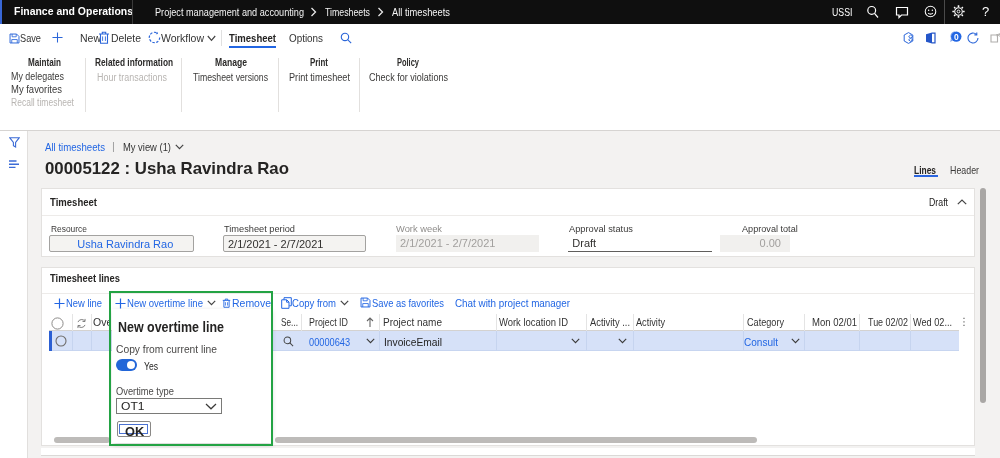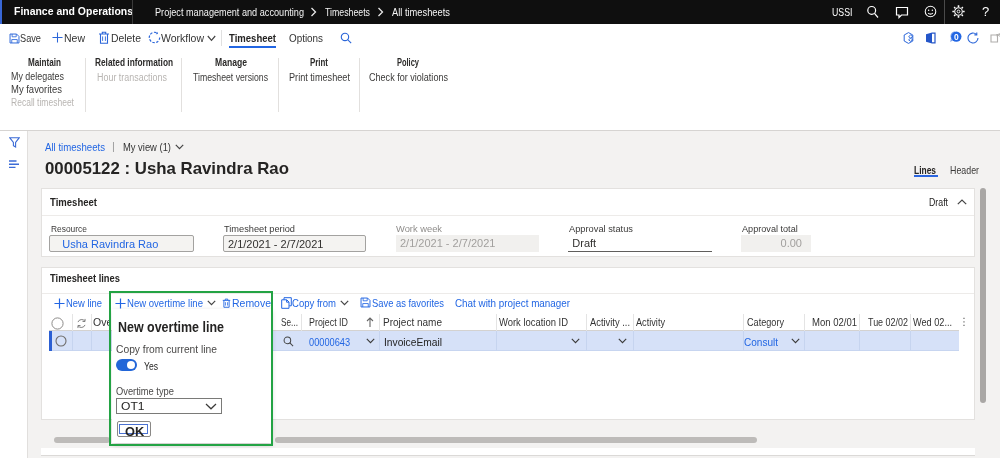--- a/index.html
+++ b/index.html
@@ -9,21 +9,21 @@
 span.tx { position:absolute; white-space:nowrap; transform-origin:0 50%; }
 svg { display:block; }
 
 #topbar { position:absolute; left:0; top:0; width:1000px; height:24px; background:#0f0f0f; }
 #actionrow { position:absolute; left:0; top:24px; width:1000px; height:26px; background:#fff; }
 #ribbon { position:absolute; left:0; top:50px; width:1000px; height:81px; background:#fff; border-bottom:1px solid #d6d4d2; }
 .gsep { position:absolute; width:1px; height:54px; background:#e2e0de; top:8px; }
 #sidebar { position:absolute; left:0; top:131px; width:28px; height:327px; background:#fff; border-right:1px solid #e1dfdd; }
 .panel { position:absolute; left:41px; width:934px; background:#fff; border:1px solid #e3e1df; }
 #panel1 { top:188px; height:69px; }
-#panel2 { top:267px; height:153px; }
+#panel2 { top:267px; height:179px; }
 .fbox { position:absolute; height:17px; font-size:11px; line-height:16px; padding-left:4px; white-space:nowrap; }
 .gridline-v { position:absolute; width:1px; background:#e4e4e4; }
 .scroll { position:absolute; background:#a9a7a5; border-radius:3px; }
 #flyout { position:absolute; left:112px; top:309px; width:159px; height:134px; background:#fff; box-shadow:1px 2px 5px rgba(0,0,0,.18); }
 #greenbox { position:absolute; left:109px; top:291px; width:164px; height:155px; border:2.5px solid #23a344; }
 </style>
 </head>
 <body>
 
 <div id="topbar"></div>
@@ -65,21 +65,21 @@
 
 <div id="actionrow"></div>
 <svg class="abs" style="left:9px;top:32.5px;" width="11" height="11" viewBox="0 0 16 16">
     <path d="M1.5 1.5 H11 L14.5 5 V14.5 H1.5 Z" stroke="#2b66d9" stroke-width="1.4" fill="none"></path>
     <path d="M4.5 1.5 V5.5 H10.5 V1.5 M4 14.5 V9.5 H12 V14.5" stroke="#2b66d9" stroke-width="1.2" fill="none"></path>
   </svg>
 <span class="tx" id="a1" style="left:20px;top:32px;font-size:11px;color:#333;transform:scaleX(0.837);">Save</span>
 <svg class="abs" style="left:52px;top:32px;" width="11" height="11" viewBox="0 0 12 12">
     <path d="M6 0.5 V11.5 M0.5 6 H11.5" stroke="#2b66d9" stroke-width="1.15"></path>
   </svg>
-<span class="tx" id="a2" style="left:64px;top:32px;font-size:11px;color:#333;transform:scaleX(0.954);">New</span>
+<span class="tx" id="a2" style="left:80px;top:32px;font-size:11px;color:#333;transform:scaleX(0.954);">New</span>
 <svg class="abs" style="left:98px;top:31px;" width="12" height="13" viewBox="0 0 12 13">
     <path d="M1 3 H11 M4.3 3 V1.3 H7.7 V3 M2.5 3 V12.2 H9.5 V3" stroke="#2b66d9" stroke-width="1.1" fill="none"></path>
     <path d="M4.6 5.4 V9.9 M7.4 5.4 V9.9" stroke="#2b66d9" stroke-width="0.9"></path>
   </svg>
 <span class="tx" id="a3" style="left:111px;top:32px;font-size:11px;color:#333;transform:scaleX(0.943);">Delete</span>
 <svg class="abs" style="left:148px;top:31px;" width="13" height="13" viewBox="0 0 14 14">
     <path d="M12.6 7a5.6 5.6 0 1 1-2.2-4.5" stroke="#2b66d9" stroke-width="1.3" fill="none" stroke-dasharray="2.6 1.6"></path>
     <path d="M10 0.8 L10.8 3.2 L8.4 3.6 Z" fill="#2b66d9"></path>
   </svg>
 <span class="tx" id="a4" style="left:161px;top:32px;font-size:11px;color:#333;transform:scaleX(0.955);">Workflow</span>
@@ -154,29 +154,29 @@
 <span class="tx" id="c6" style="left:950px;top:164px;font-size:11px;color:#3b3a39;transform:scaleX(0.804);">Header</span>
 
 <div class="panel" id="panel1">
   <span class="tx" id="p1" style="left:7.5px;top:7px;font-size:11px;font-weight:bold;color:#252423;transform:scaleX(0.867);">Timesheet</span>
   <span class="tx" id="p2" style="left:886.6px;top:7px;font-size:11px;color:#252423;transform:scaleX(0.797);">Draft</span>
   <svg class="abs" style="left:915px;top:10px;" width="10" height="6" viewBox="0 0 10 6">
       <path d="M0.8 5.2 L5 1 L9.2 5.2" stroke="#444" stroke-width="1.2" fill="none"></path>
     </svg>
   <div class="abs" style="left:0;top:26px;width:932px;height:1px;background:#edebe9;"></div>
   <span class="tx" id="p3" style="left:8.5px;top:35px;font-size:9px;color:#3b3a39;transform:scaleX(0.934);">Resource</span>
-  <div class="fbox" style="left:7.3px;top:46px;width:145px;border:1px solid #a3a2a0;border-radius:2px;background:#f4f3f1;padding-left:12px;"><span class="tx" id="p4" style="position:static;color:#2266e3;transform:scaleX(0.781);">Usha Ravindra Rao</span></div>
+  <div class="fbox" style="left:7.3px;top:46px;width:145px;border:1px solid #a3a2a0;border-radius:2px;background:#f4f3f1;padding-left:27px;"><span class="tx" id="p4" style="position:static;color:#2266e3;transform:scaleX(0.781);">Usha Ravindra Rao</span></div>
   <span class="tx" id="p5" style="left:181.6px;top:35px;font-size:9px;color:#3b3a39;transform:scaleX(1.026);">Timesheet period</span>
   <div class="fbox" style="left:181px;top:46px;width:143px;border:1px solid #a3a2a0;border-radius:2px;background:#f4f3f1;"><span class="tx" id="p6" style="position:static;color:#32312f;transform:scaleX(0.922);">2/1/2021 - 2/7/2021</span></div>
   <span class="tx" id="p7" style="left:354.2px;top:35px;font-size:9px;color:#8f8d8b;transform:scaleX(1.037);">Work week</span>
   <div class="fbox" style="left:354px;top:46px;width:143px;background:#f1f0ee;"><span class="tx" id="p8" style="position:static;color:#a19f9d;transform:scaleX(0.922);">2/1/2021 - 2/7/2021</span></div>
   <span class="tx" id="p9" style="left:527.2px;top:35px;font-size:9px;color:#3b3a39;transform:scaleX(1.031);">Approval status</span>
   <div class="fbox" style="left:526.3px;top:46px;width:144px;background:#fff;border-bottom:1px solid #605e5c;"><span class="tx" id="p10" style="position:static;color:#32312f;transform:scaleX(0.881);">Draft</span></div>
   <span class="tx" id="p11" style="left:700.4px;top:35px;font-size:9px;color:#3b3a39;transform:scaleX(1.013);">Approval total</span>
-  <div class="fbox" style="left:699px;top:46px;width:70px;background:#f1f0ee;text-align:right;padding-right:9px;"><span class="tx" id="p12" style="position:static;color:#a19f9d;transform:scaleX(0.98);">0.00</span></div>
+  <div class="fbox" style="left:678px;top:46px;width:70px;background:#f1f0ee;text-align:right;padding-right:9px;"><span class="tx" id="p12" style="position:static;color:#a19f9d;transform:scaleX(0.98);">0.00</span></div>
 </div>
 
 <div class="panel" id="panel2">
   <span class="tx" id="q1" style="left:7.5px;top:4px;font-size:11px;font-weight:bold;color:#252423;transform:scaleX(0.85);">Timesheet lines</span>
   <div class="abs" style="left:0;top:25px;width:932px;height:1px;background:#edebe9;"></div>
 
   <svg class="abs" style="left:12px;top:30px;" width="11" height="11" viewBox="0 0 12 12">
       <path d="M6 0.5 V11.5 M0.5 6 H11.5" stroke="#2266e3" stroke-width="1.3"></path>
     </svg>
   <span class="tx" id="q2" style="left:24px;top:29px;font-size:11px;color:#2266e3;transform:scaleX(0.853);">New line</span>

